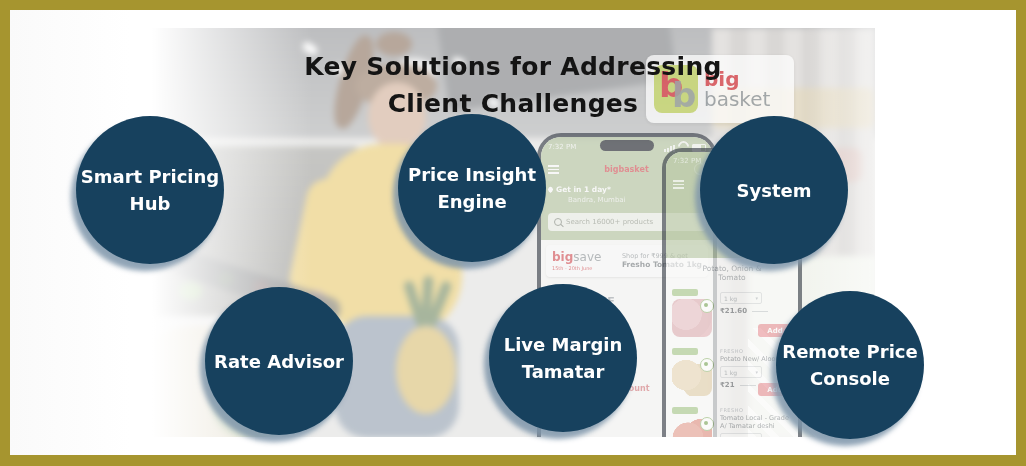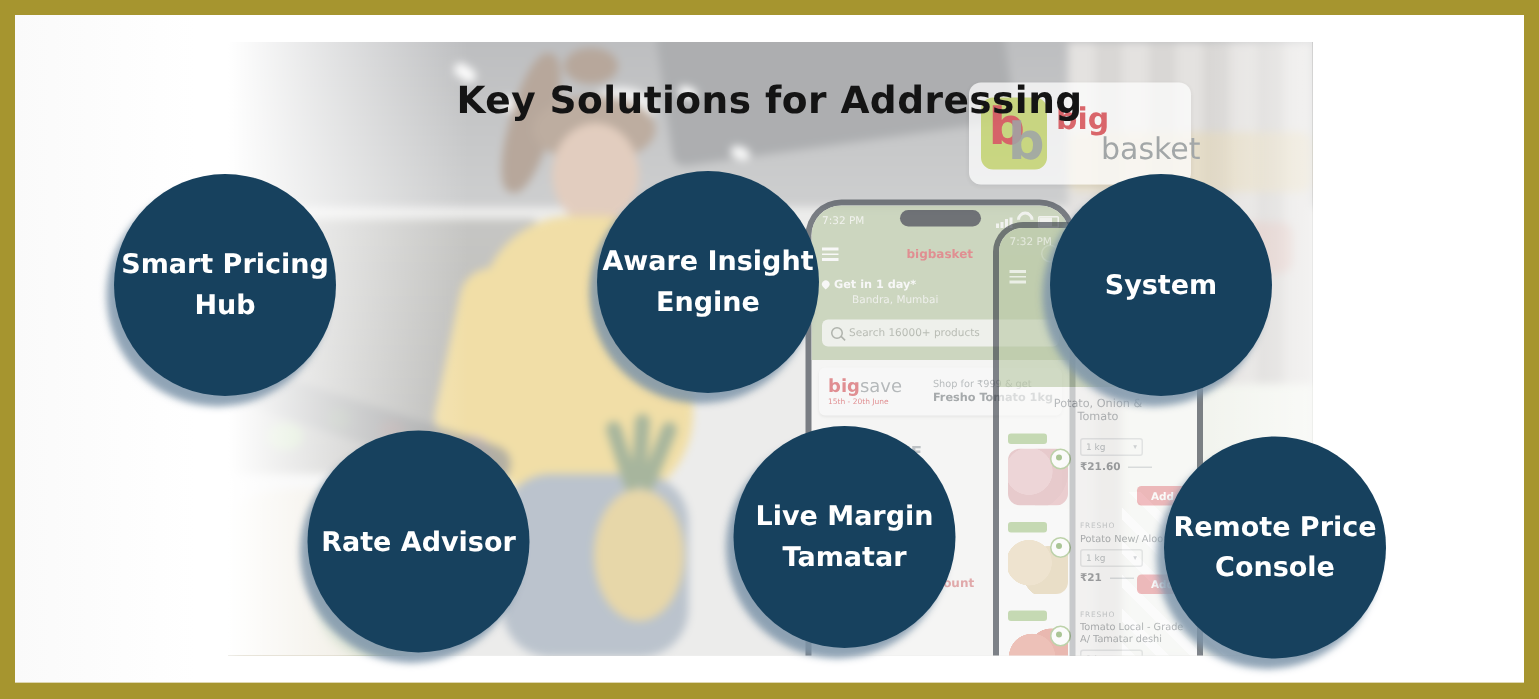--- a/index.html
+++ b/index.html
@@ -127,21 +127,21 @@
 
   
   .bb-logo{position:absolute;left:636px;top:45px;width:132px;height:68px;background:rgba(255,255,255,.82);
      border-radius:8px;box-shadow:0 1px 4px rgba(0,0,0,.08);display:flex;align-items:center;gap:6px;
      padding:0 8px;z-index:2;opacity:.88;}
   .bb-mono{width:44px;height:48px;background:#c9d878;border-radius:8px;position:relative;flex:0 0 auto;}
   .bb-b1{position:absolute;left:5px;top:-4px;font-size:34px;font-weight:bold;color:#d9565c;line-height:48px;}
   .bb-b2{position:absolute;left:18px;top:6px;font-size:34px;font-weight:bold;color:#9aa0a4;line-height:48px;opacity:.85;}
   .bb-words{line-height:20px;}
   .bb-big{font-size:20px;font-weight:bold;color:#d9565c;}
-  .bb-basket{font-size:20px;color:#9aa0a4;margin-left:30px;}
+  .bb-basket{font-size:20px;color:#9aa0a4;}
 
   
   .title{position:absolute;left:0;right:0;top:21px;text-align:center;z-index:3;
      font-size:25px;line-height:37px;font-weight:700;color:#141414;letter-spacing:.3px;}
   .title span{display:block;}
   .circle{position:absolute;width:148px;height:148px;border-radius:50%;background:#17415e;color:#fff;
      display:flex;flex-direction:column;align-items:center;justify-content:center;text-align:center;
      font-size:18px;font-weight:600;line-height:27px;z-index:4;
      box-shadow:-5px 7px 5px rgba(124,148,169,.85);}
   .c1{left:66px;top:106px;}  .c2{left:388px;top:104px;} .c3{left:690px;top:106px;}
@@ -344,28 +344,29 @@
         <span class="bb-b2">b</span>
       </div>
       <div class="bb-words">
         <div class="bb-big">big</div>
         <div class="bb-basket">basket</div>
       </div>
     </div>
 
     <h1 class="title">
       <span>Key Solutions for Addressing</span>
+      <span>Client Challenges</span>
     </h1>
 
     <div class="circle c1">
       <span>Smart Pricing</span>
         <span>Hub</span>
     </div>
     <div class="circle c2">
-      <span>Aware Insight</span>
+      <span>Price Insight</span>
         <span>Engine</span>
     </div>
     <div class="circle c3">
         <span>System</span>
     </div>
     <div class="circle c4">
         <span>Rate Advisor</span>
     </div>
     <div class="circle c5">
       <span>Live Margin</span>

